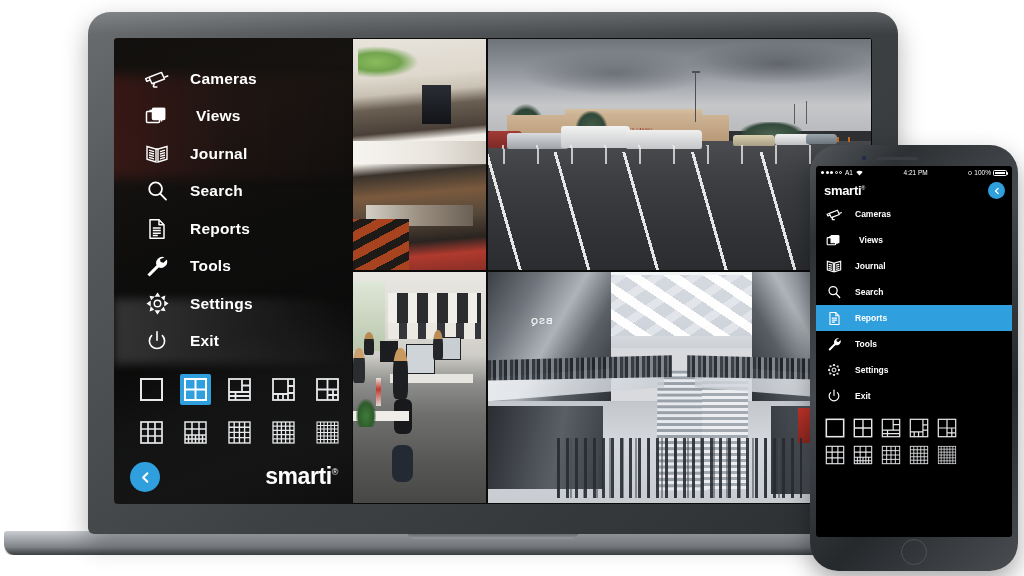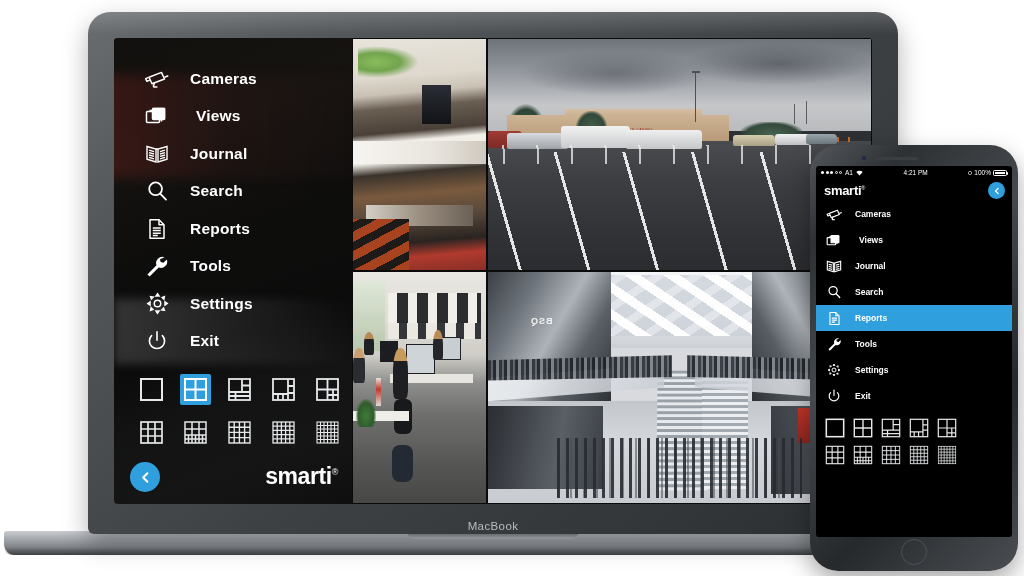--- a/index.html
+++ b/index.html
@@ -580,21 +580,20 @@
                 <div class="at-balc2"></div>
                 <div class="at-crowd1"></div>
                 <div class="at-crowd2"></div>
                 <div class="at-crowd3"></div>
               </div>
             </div>
           </div>
         </div>
 
       </div>
-      <div class="lapcam-label">MacBook</div>
     </div>
   </div>
 
   <div id="phone">
     <div class="ph-body">
       <div class="ph-cam"></div>
       <div class="ph-spk"></div>
       <div class="ph-home"></div>
 
       <div class="ph-screen">

